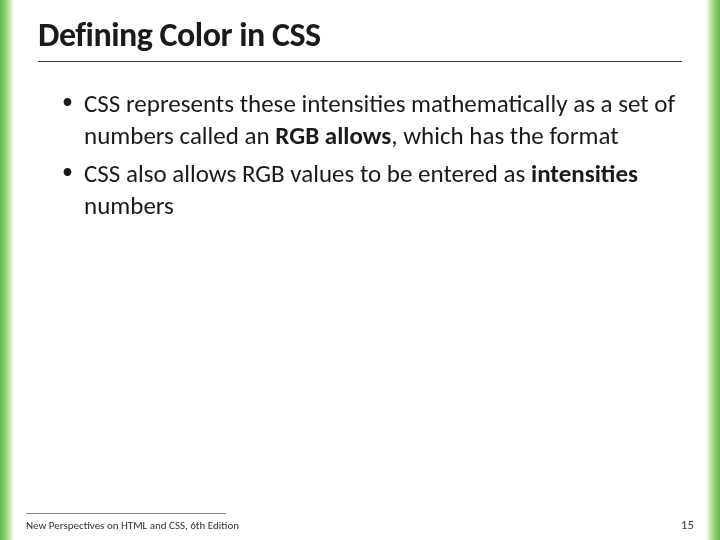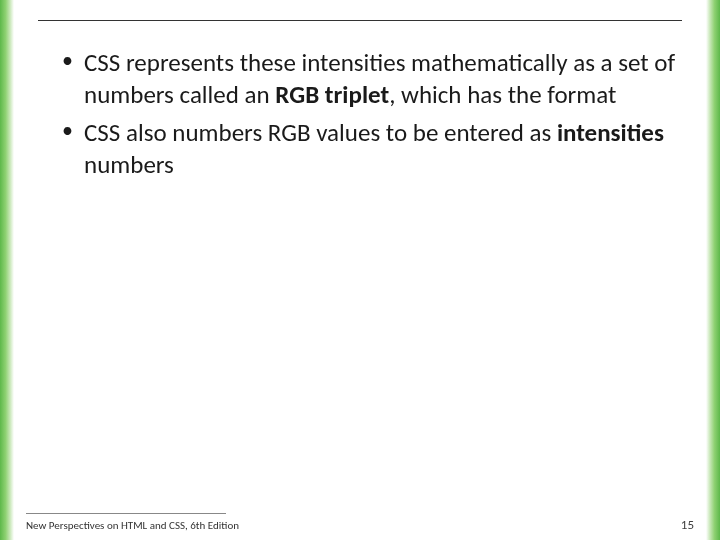--- a/index.html
+++ b/index.html
@@ -19,31 +19,32 @@
 .footer-line { position: absolute; bottom: 26px; left: 26px; width: 200px; border-top: 1px solid #888; }
 .page-num { font-size: 13px; color: #404040; }
 </style>
 </head>
 <body>
 
 <div class="left-border"></div>
 <div class="right-border"></div>
 
 <div class="content">
+  <div class="title">Defining Color in CSS</div>
   <div class="title-underline"></div>
 
   <div class="bullets">
 
 
     <div class="bullet">
-      <span>CSS represents these intensities mathematically as a set of numbers called an </span><span class="bold">RGB triplet</span><span>, which has the format</span>
+      <span>CSS represents these intensities mathematically as a set of numbers called an </span><span class="bold">RGB allows</span><span>, which has the format</span>
     </div>
 
     <div class="bullet">
-      <span>CSS also numbers RGB values to be entered as </span><span class="bold">intensities</span><span> numbers</span>
+      <span>CSS also allows RGB values to be entered as </span><span class="bold">intensities</span><span> numbers</span>
     </div>
 
   </div>
 </div>
 
 <div class="footer-line"></div>
 <div class="footer">
   <span>New Perspectives on HTML and CSS, 6th Edition</span>
   <span class="page-num">15</span>
 </div>

